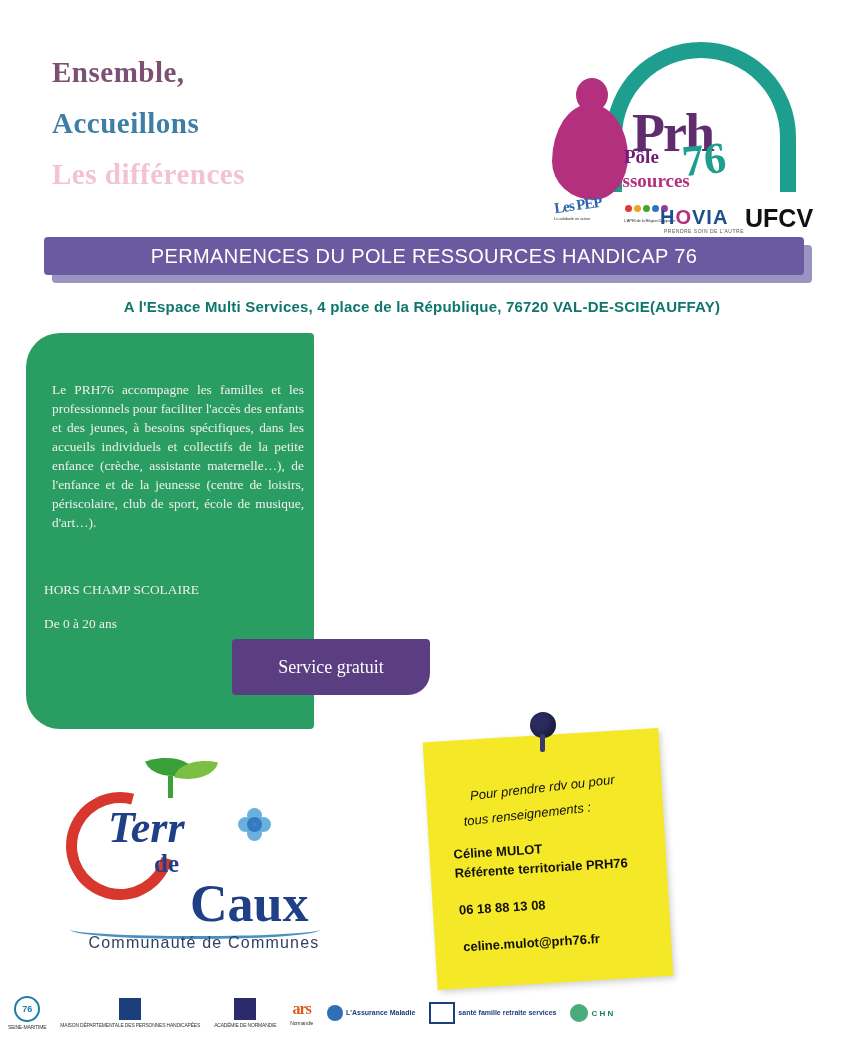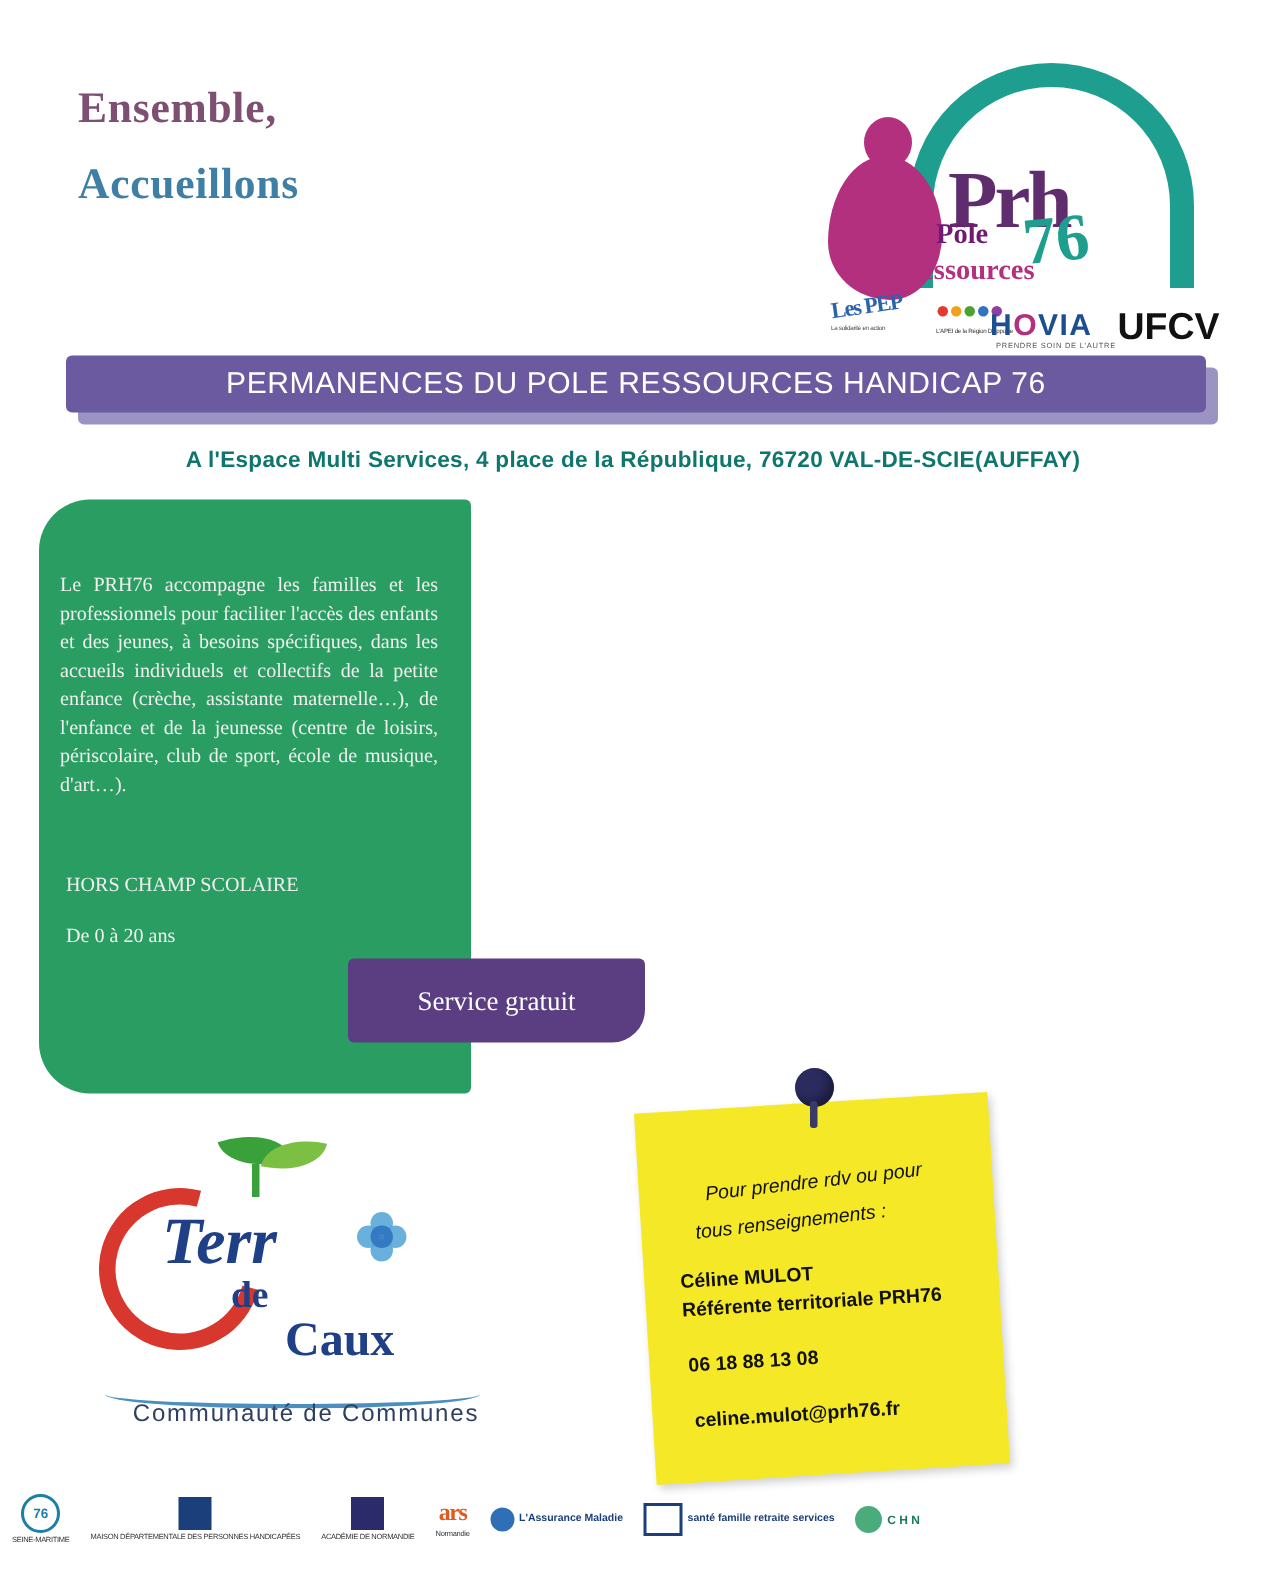--- a/index.html
+++ b/index.html
@@ -115,21 +115,21 @@
     font-weight:bold;font-size:15px;color:#0f766e;letter-spacing:.2px;
   }
 
   
   .green-box{
     position:absolute;left:26px;top:333px;width:288px;height:396px;
     background:#2a9d63;
     border-radius:34px 4px 4px 34px;
   }
   .green-text{
-    position:absolute;left:40px;top:380px;width:252px;
+    position:absolute;left:52px;top:380px;width:252px;
     font-family:"Liberation Serif", serif;
     font-size:13.4px;line-height:19px;color:#f0f0ee;
     text-align:justify;
   }
   .green-sub{
     position:absolute;left:44px;top:582px;width:252px;
     font-family:"Liberation Serif", serif;font-size:13.4px;color:#f0f0ee;
   }
   .green-age{
     position:absolute;left:44px;top:616px;width:252px;
@@ -164,21 +164,21 @@
   .terroir-word1{
     position:absolute;left:58px;top:50px;
     font-family:"Liberation Serif", serif;font-weight:bold;font-size:44px;color:#1f3f86;font-style:italic;
   }
   .terroir-word2{
     position:absolute;left:104px;top:98px;
     font-family:"Liberation Serif", serif;font-weight:bold;font-size:25px;color:#1f3f86;
   }
   .terroir-word3{
     position:absolute;left:140px;top:122px;
-    font-family:"Liberation Serif", serif;font-weight:bold;font-size:32px;color:#1f3f86;
+    font-family:"Liberation Serif", serif;font-weight:bold;font-size:52px;color:#1f3f86;
   }
   .terroir-flower{
     position:absolute;left:188px;top:56px;width:34px;height:34px;
   }
   .terroir-flower i{
     position:absolute;width:15px;height:15px;border-radius:50%;background:#5aa7d8;opacity:.9;
   }
   .terroir-wave{
     position:absolute;left:20px;top:168px;width:250px;height:16px;
     border-bottom:3px solid #4a8fc0;border-radius:50%;
@@ -234,20 +234,21 @@
   .green-dot{width:18px;height:18px;border-radius:50%;background:#2a9d63;opacity:.85;}
 </style>
 </head>
 <body>
 
 <div class="page">
 
   <div class="headline">
     <div class="hl-1">Ensemble,</div>
     <div class="hl-2">Accueillons</div>
+    <div class="hl-3">Les différences</div>
   </div>
 
   <div class="logo-block">
     <div class="logo-arc"></div>
     <div class="logo-blob"></div>
     <div class="logo-prh">Prh</div>
     <div class="logo-76">76</div>
     <div class="logo-pole">Pôle</div>
     <div class="logo-ressources">ressources</div>
 

